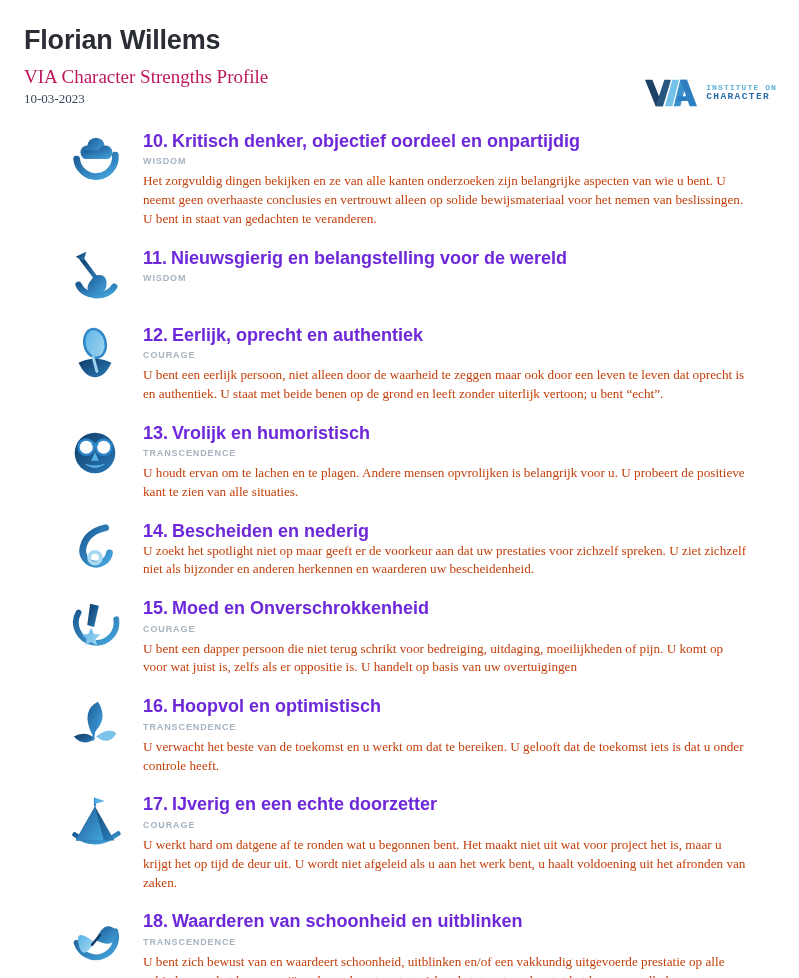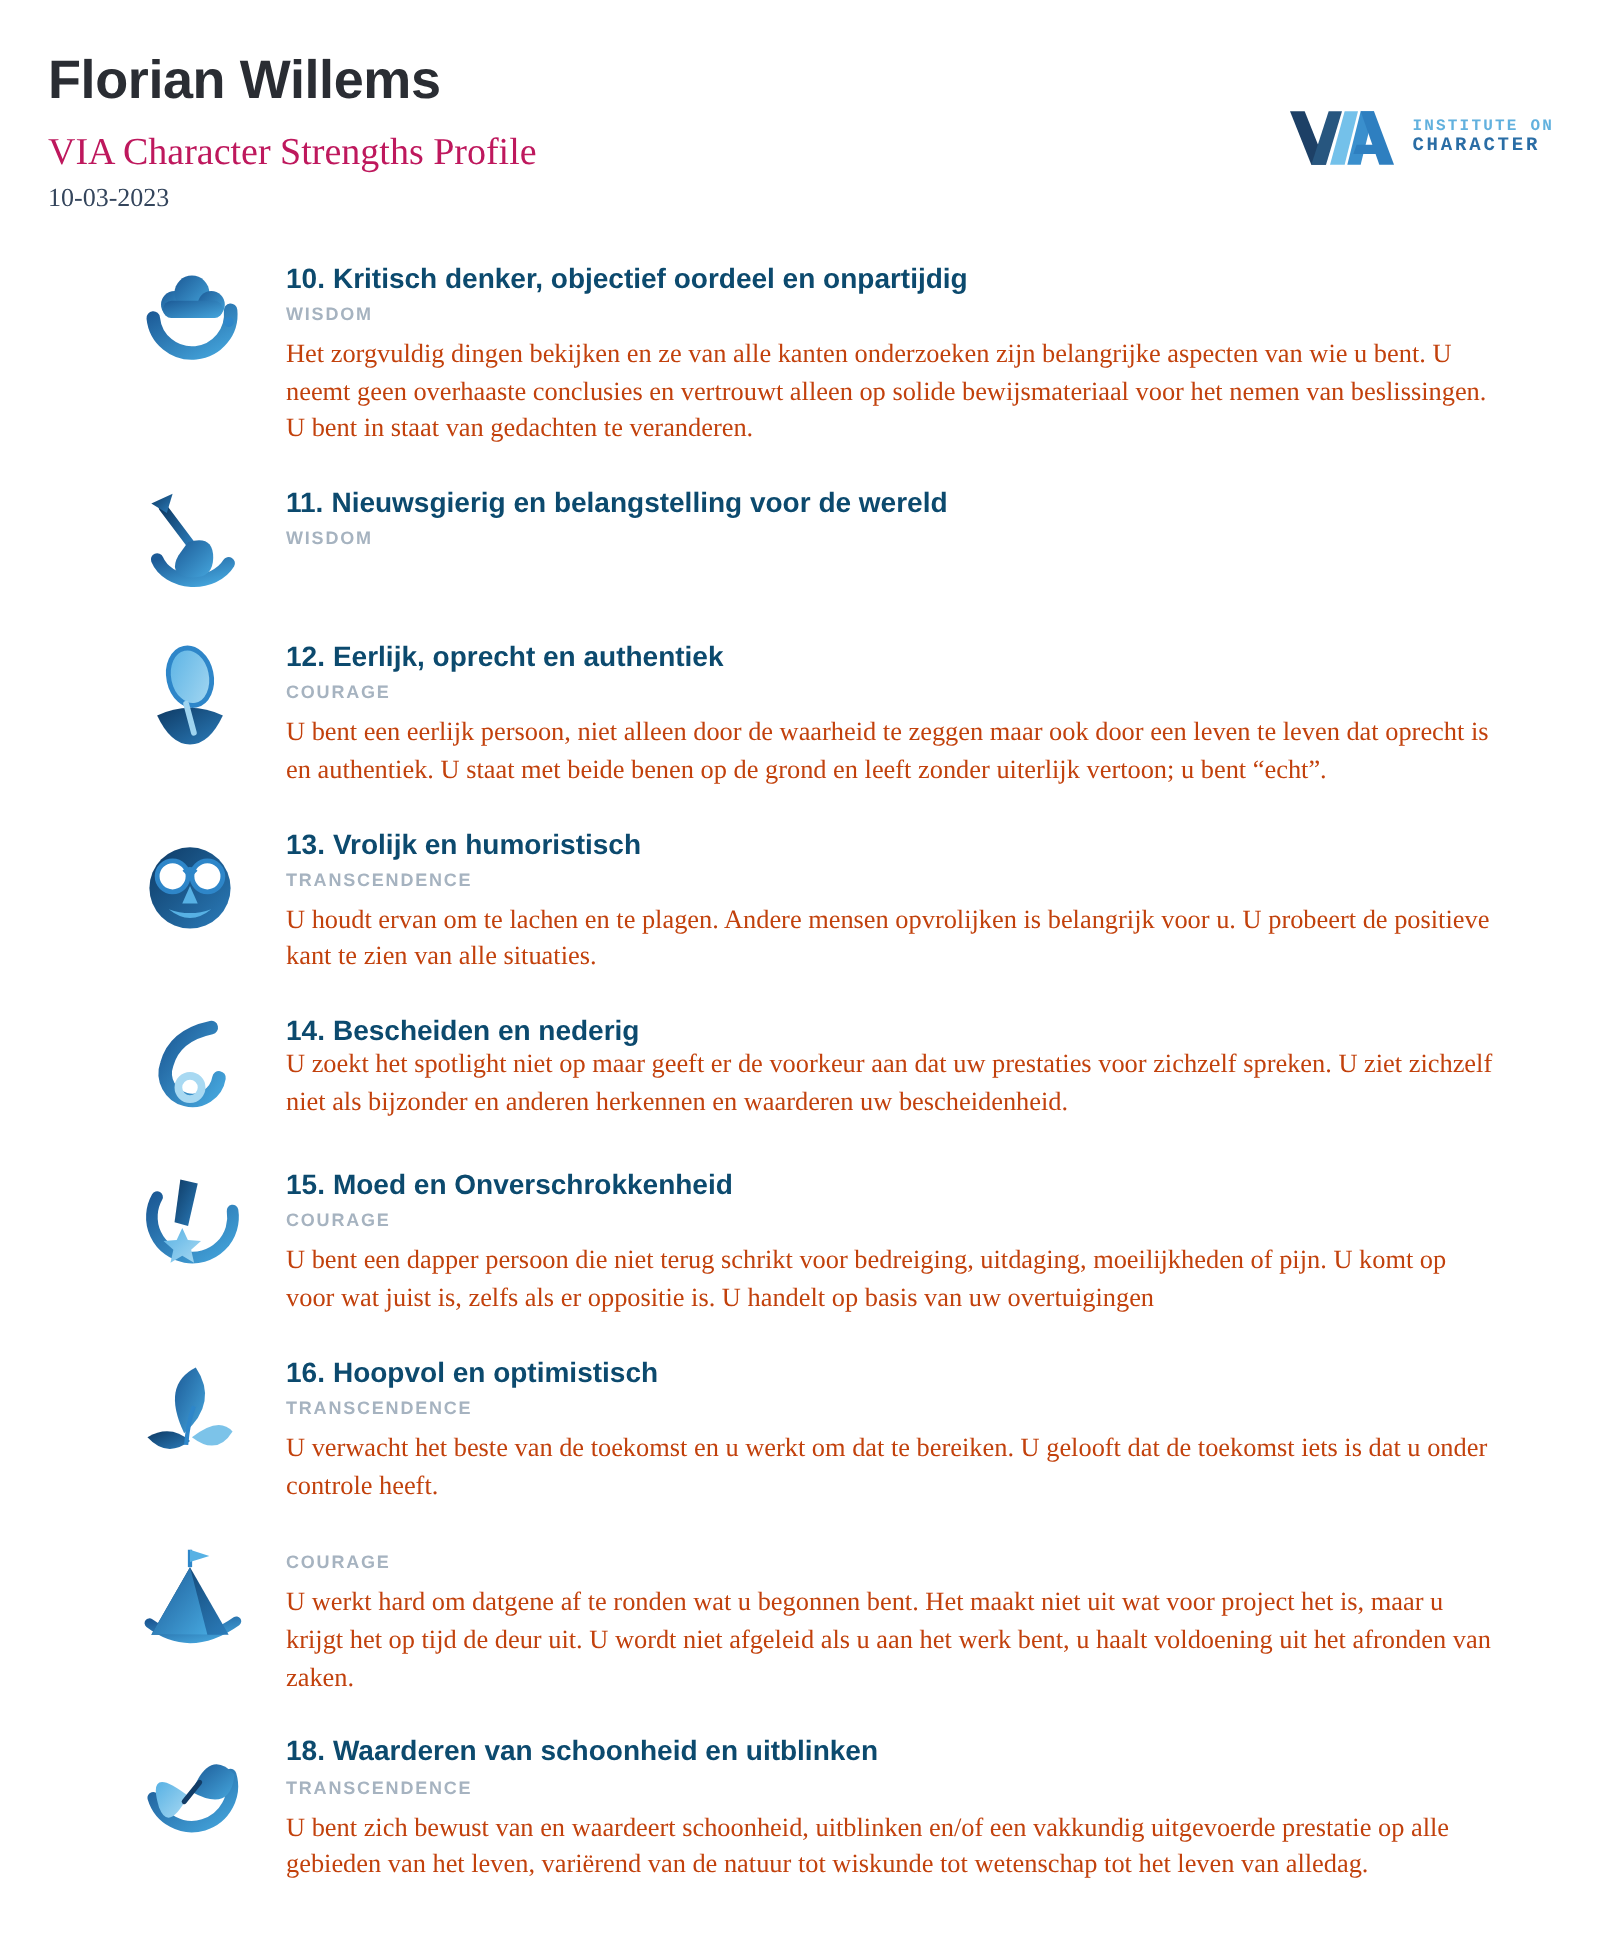--- a/index.html
+++ b/index.html
@@ -3,41 +3,41 @@
 <meta charset="utf-8">
 <style>
   * { margin:0; padding:0; box-sizing:border-box; }
   html,body { background:#e9e9e9; }
   .page {
     width:799px; height:978px; margin:0 auto; background:#ffffff;
     position:relative; overflow:hidden;
     font-family:"Liberation Serif", serif;
   }
   
-  .header { display:flex; justify-content:space-between; align-items:center;
+  .header { display:flex; justify-content:space-between; align-items:flex-end;
             padding:26px 22px 0 24px; }
   .name {
     font-family:"Liberation Sans", sans-serif; font-weight:600;
     font-size:27px; color:#2a2d33; letter-spacing:-0.2px; line-height:1.1;
   }
   .subtitle { margin-top:10px; font-size:19px; font-weight:400; color:#be185d; }
   .date     { margin-top:3px;  font-size:13px; font-weight:400; color:#34455c; }
   .logo { display:flex; align-items:center; margin-top:6px; }
   .logo-text { margin-left:6px; font-family:Liberation Mono, monospace; line-height:1.15; }
   .logo-line1 { font-size:8px;  font-weight:700; letter-spacing:1.1px; color:#62b1de; }
   .logo-line2 { font-size:9.5px; font-weight:700; letter-spacing:1.4px; color:#2a6da5; }
   
   .list { margin-top:24px; padding:0 52px 0 66px; }
   .entry { display:flex; margin-bottom:19px; }
   .icon-box { width:77px; flex:none; padding-top:0; }
   .icon-box svg { width:58px; height:58px; display:block; }
   .content { flex:1; min-width:0; }
   .title {
     font-family:"Liberation Sans", sans-serif; font-weight:700;
-    font-size:14px; line-height:1.15; color:#0c4a6e;
+    font-size:18px; line-height:1.15; color:#6d28d9;
   }
   .rank { margin-right:4px; }
   .category {
     font-family:"Liberation Sans", sans-serif; font-size:9px; font-weight:700;
     letter-spacing:0.9px; color:#a6b3c0; margin:5px 0 6px;
   }
   .desc { font-size:13.2px; line-height:1.42; color:#c2410c; }
   .defs-holder { position:absolute; width:0; height:0; overflow:hidden; }
 </style>
 </head>
@@ -199,20 +199,21 @@
       <span class="icon-box">
           <svg viewBox="0 0 60 60">
             <path d="M9 42 Q30 58 54 41" stroke="url(#gB)" stroke-width="5" fill="none" stroke-linecap="round"></path>
             <path d="M30 13 L50 48 L10 48 Z" fill="url(#gD)"></path>
             <path d="M30 13 L39 48 L10 48 Z" fill="url(#gB)"></path>
             <path d="M30 13 V4" stroke="#2e86c9" stroke-width="2.2"></path>
             <path d="M30 4 l10 3.2 -10 3.2 z" fill="#57b1e4"></path>
           </svg>
         </span>
       <div class="content">
+        <h2 class="title"><span class="rank">17.</span><span>IJverig en een echte doorzetter</span></h2>
         <div class="category">COURAGE</div>
         <p class="desc">U werkt hard om datgene af te ronden wat u begonnen bent. Het maakt niet uit wat voor project het is, maar u krijgt het op tijd de deur uit. U wordt niet afgeleid als u aan het werk bent, u haalt voldoening uit het afronden van zaken.</p>
       </div>
     </section>
 
     <section class="entry">
       <span class="icon-box">
           <svg viewBox="0 0 60 60">
             <path d="M11 33 A20 20 0 1 0 51 21" fill="none" stroke="url(#gB)" stroke-width="6" stroke-linecap="round"></path>
             <path d="M29 32 Q7 15 14 38 Q19 51 29 32" fill="url(#gL)"></path>

